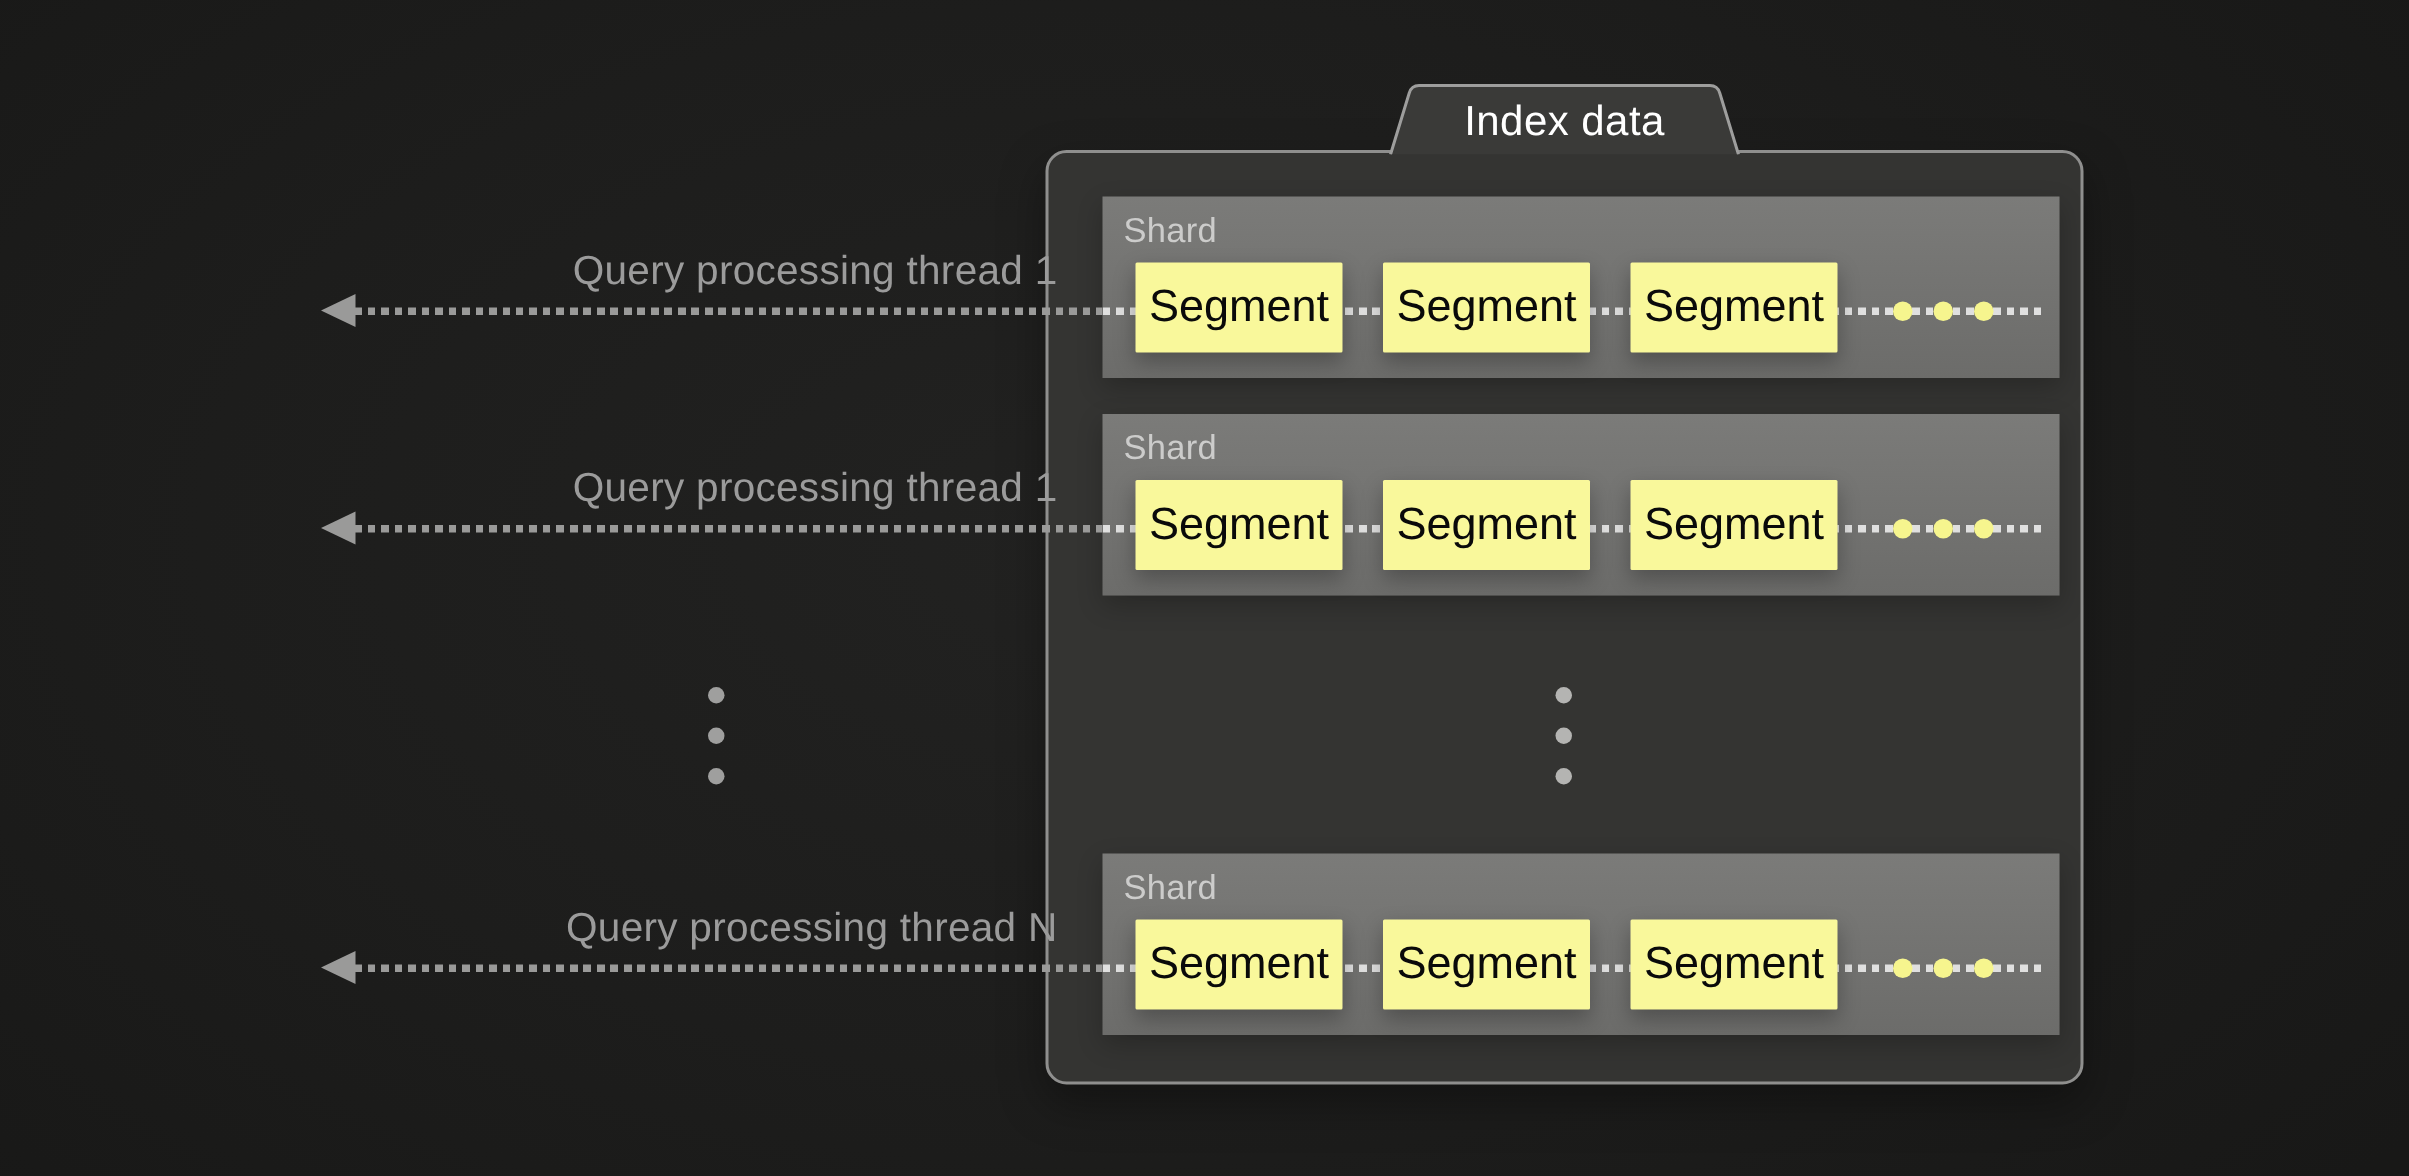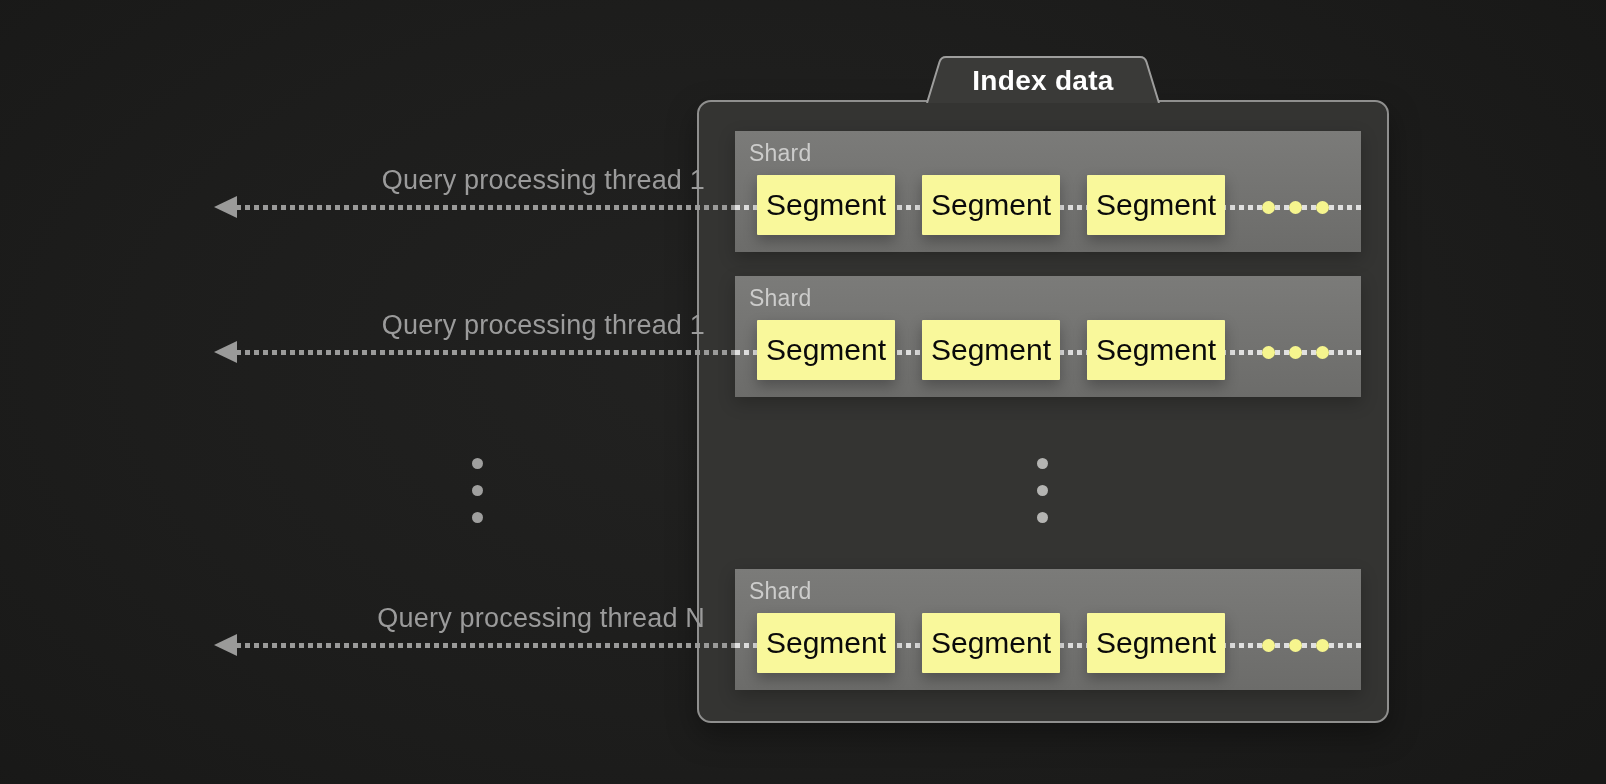--- a/index.html
+++ b/index.html
@@ -49,29 +49,30 @@
     box-shadow:0 12px 30px rgba(0,0,0,.35);
     z-index:1;
   }
   .index-tab{
     position:absolute;left:926px;top:55px;width:234px;height:48px;z-index:2;
   }
   .index-tab svg{display:block;}
   .index-tab .tab-title{
     position:absolute;left:0;top:3px;width:234px;height:45px;
     text-align:center;line-height:45px;
-    font-size:28px;font-weight:700;color:#ffffff;letter-spacing:.3px;
+    font-size:28px;font-weight:400;color:#ffffff;letter-spacing:.3px;
   }
 
   
   .shard{
     position:absolute;left:735px;width:626px;height:121px;
     background:linear-gradient(180deg,#7b7b79 0%,#6c6c6a 100%);
     box-shadow:0 6px 16px rgba(0,0,0,.22);
     z-index:3;
+    padding-left:12px;
   }
   .shard .shard-label{
     position:absolute;left:14px;top:9px;
     font-size:23px;color:#cccccb;letter-spacing:.2px;
   }
   .shard .shard-line{
     position:absolute;left:0;top:74px;width:626px;height:5px;
     background:repeating-linear-gradient(to right,rgba(255,255,255,.78) 0,rgba(255,255,255,.78) 5px,transparent 5px,transparent 9px);
   }
   .segment{

